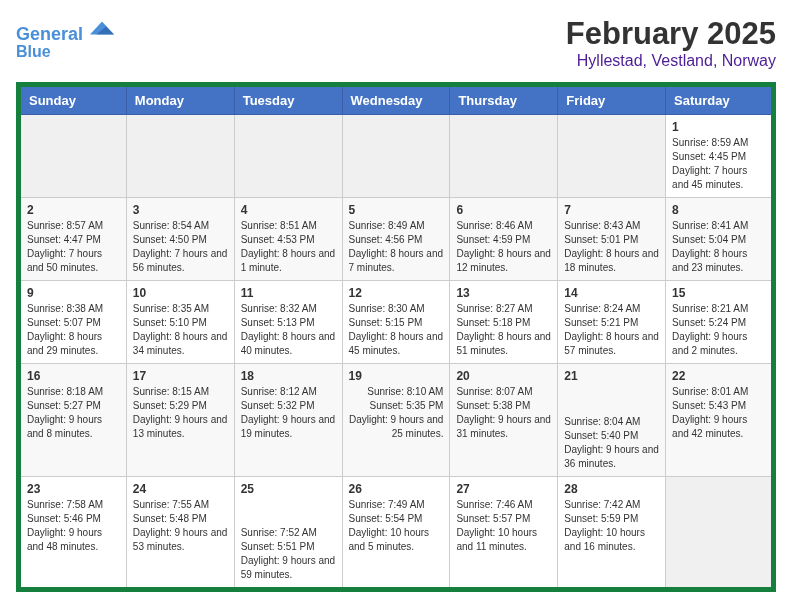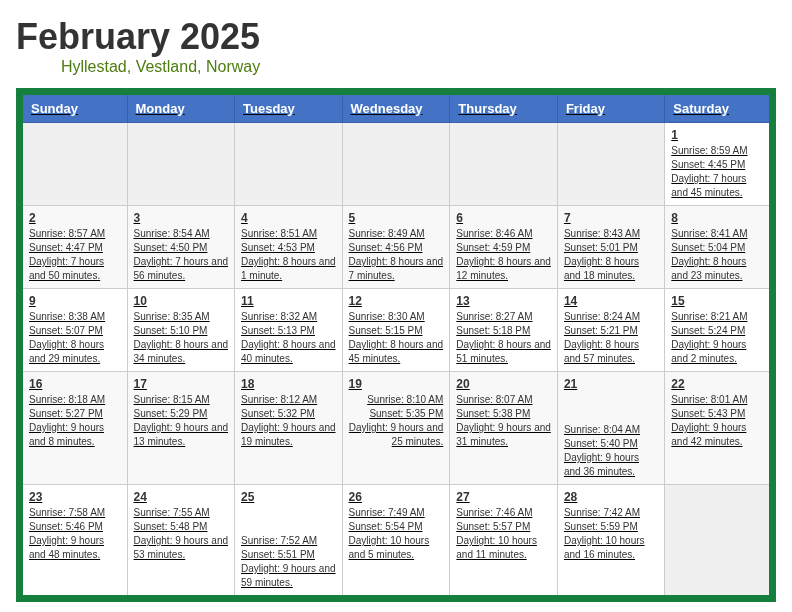--- a/index.html
+++ b/index.html
@@ -31,33 +31,32 @@
     }
     .logo-icon {
       width: 24px;
       height: 24px;
       margin-left: 2px;
     }
     .title-area {
       text-align: right;
     }
     .month-title {
-      font-size: 36px;
+      font-size: 31px;
       font-weight: bold;
       color: #333;
     }
     .location {
       font-size: 16px;
-      color: #4d7c0f;
+      color: #4c1d95;
     }
     .calendar {
       width: 100%;
       border-collapse: collapse;
-      border: 7px solid #15803d;
-      text-decoration: underline;
+      border: 5px solid #15803d;
     }
     .calendar th {
       background-color: #4472c4;
       color: #fff;
       font-size: 13px;
       font-weight: bold;
       padding: 6px 8px;
       text-align: left;
       border: 1px solid #3a5fa8;
     }
@@ -86,20 +85,35 @@
       color: #333;
     }
     .empty-cell {
       background: #f0f0f0 !important;
     }
   </style>
 </head>
 <body>
 
 <div class="header">
+  <div class="logo">
+    <div>
+      <div style="display:flex;align-items:center;">
+        <div class="logo-text">
+          <span>General</span>
+          <svg class="logo-icon" viewBox="0 0 30 24" xmlns="http://www.w3.org/2000/svg">
+            <polygon points="0,20 15,4 30,20" fill="#4a90d9"></polygon>
+            <polygon points="8,20 20,10 30,20" fill="#2a5fa8" opacity="0.7"></polygon>
+          </svg>
+        </div>
+        <div></div>
+      </div>
+      <div class="logo-text" style="color:#4a90d9;font-size:16px;margin-top:-2px;">Blue</div>
+    </div>
+  </div>
   <div class="title-area">
     <div class="month-title">February 2025</div>
     <div class="location">Hyllestad, Vestland, Norway</div>
   </div>
 </div>
 
 <table class="calendar">
   <thead>
     <tr>
     <th>Sunday</th>

